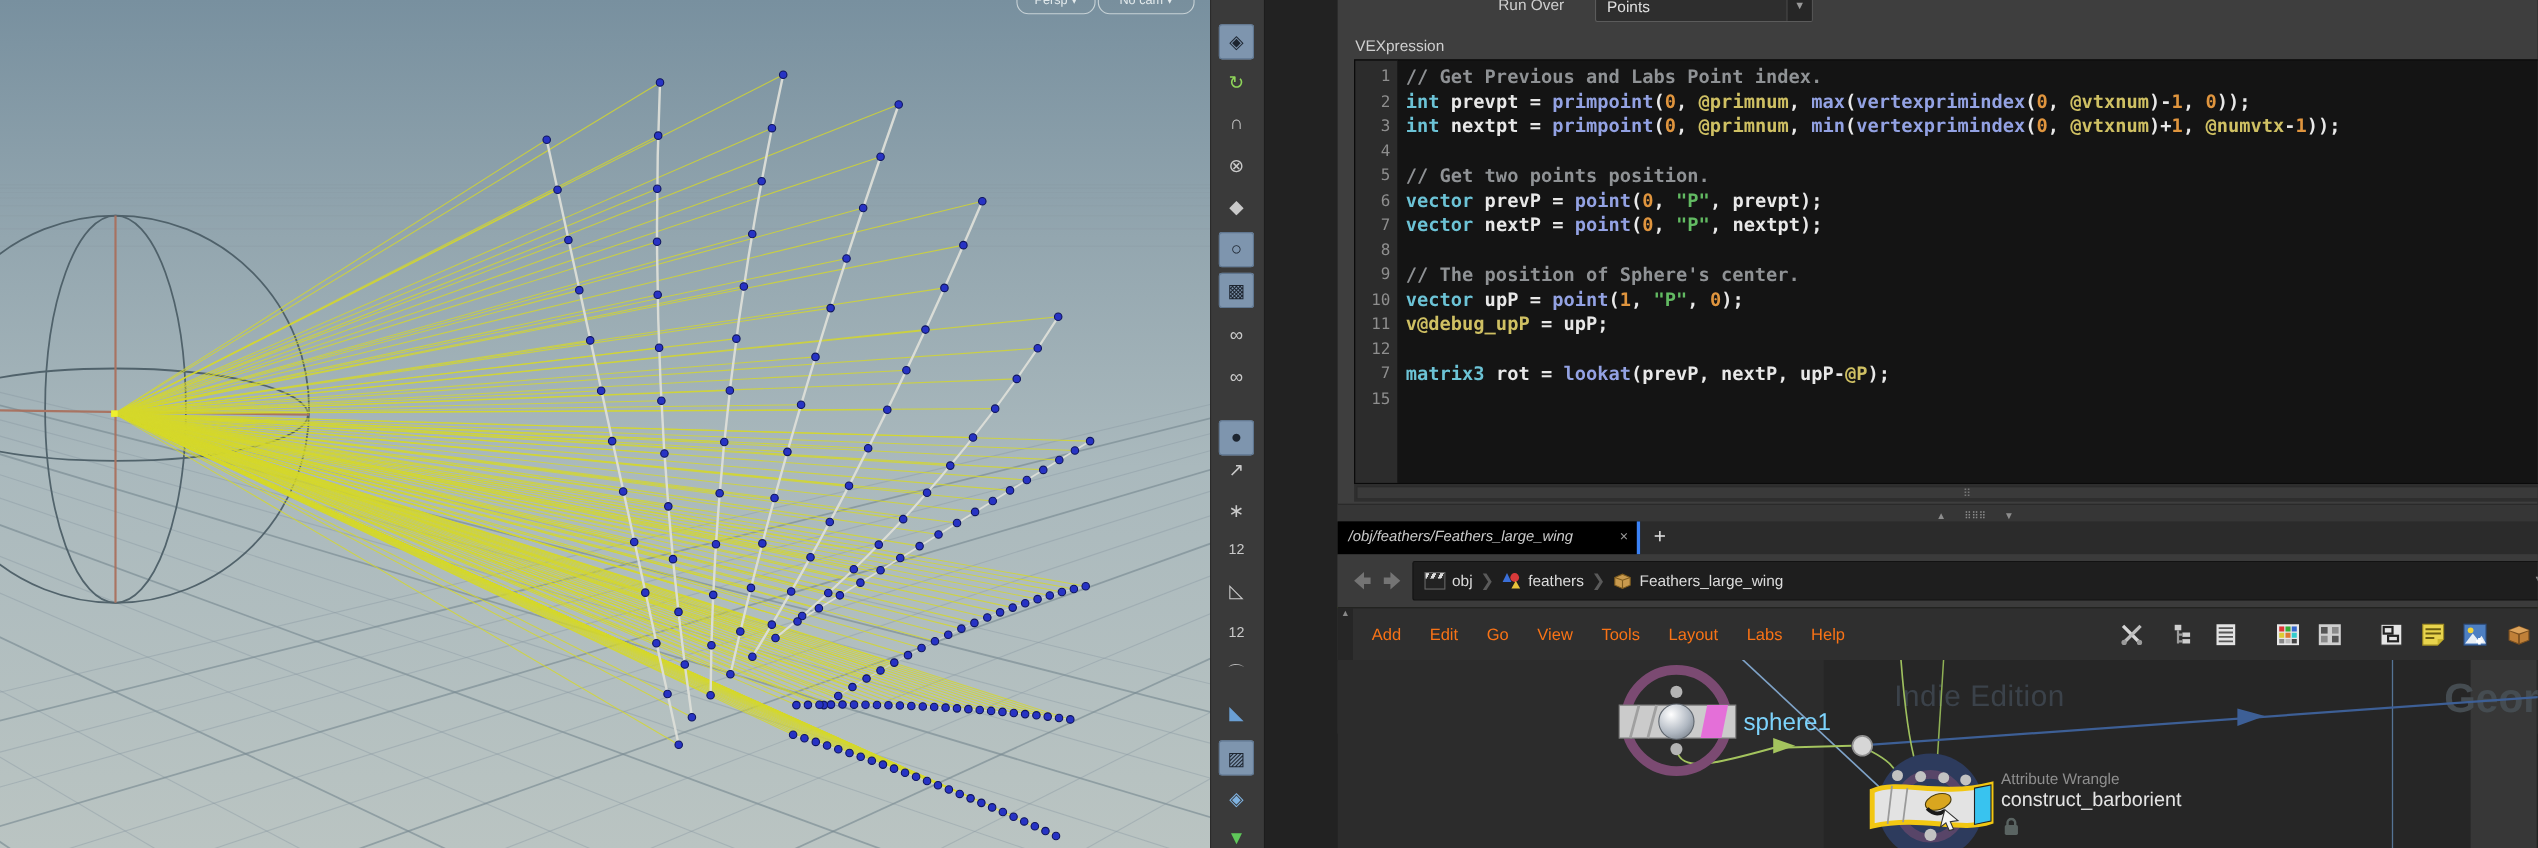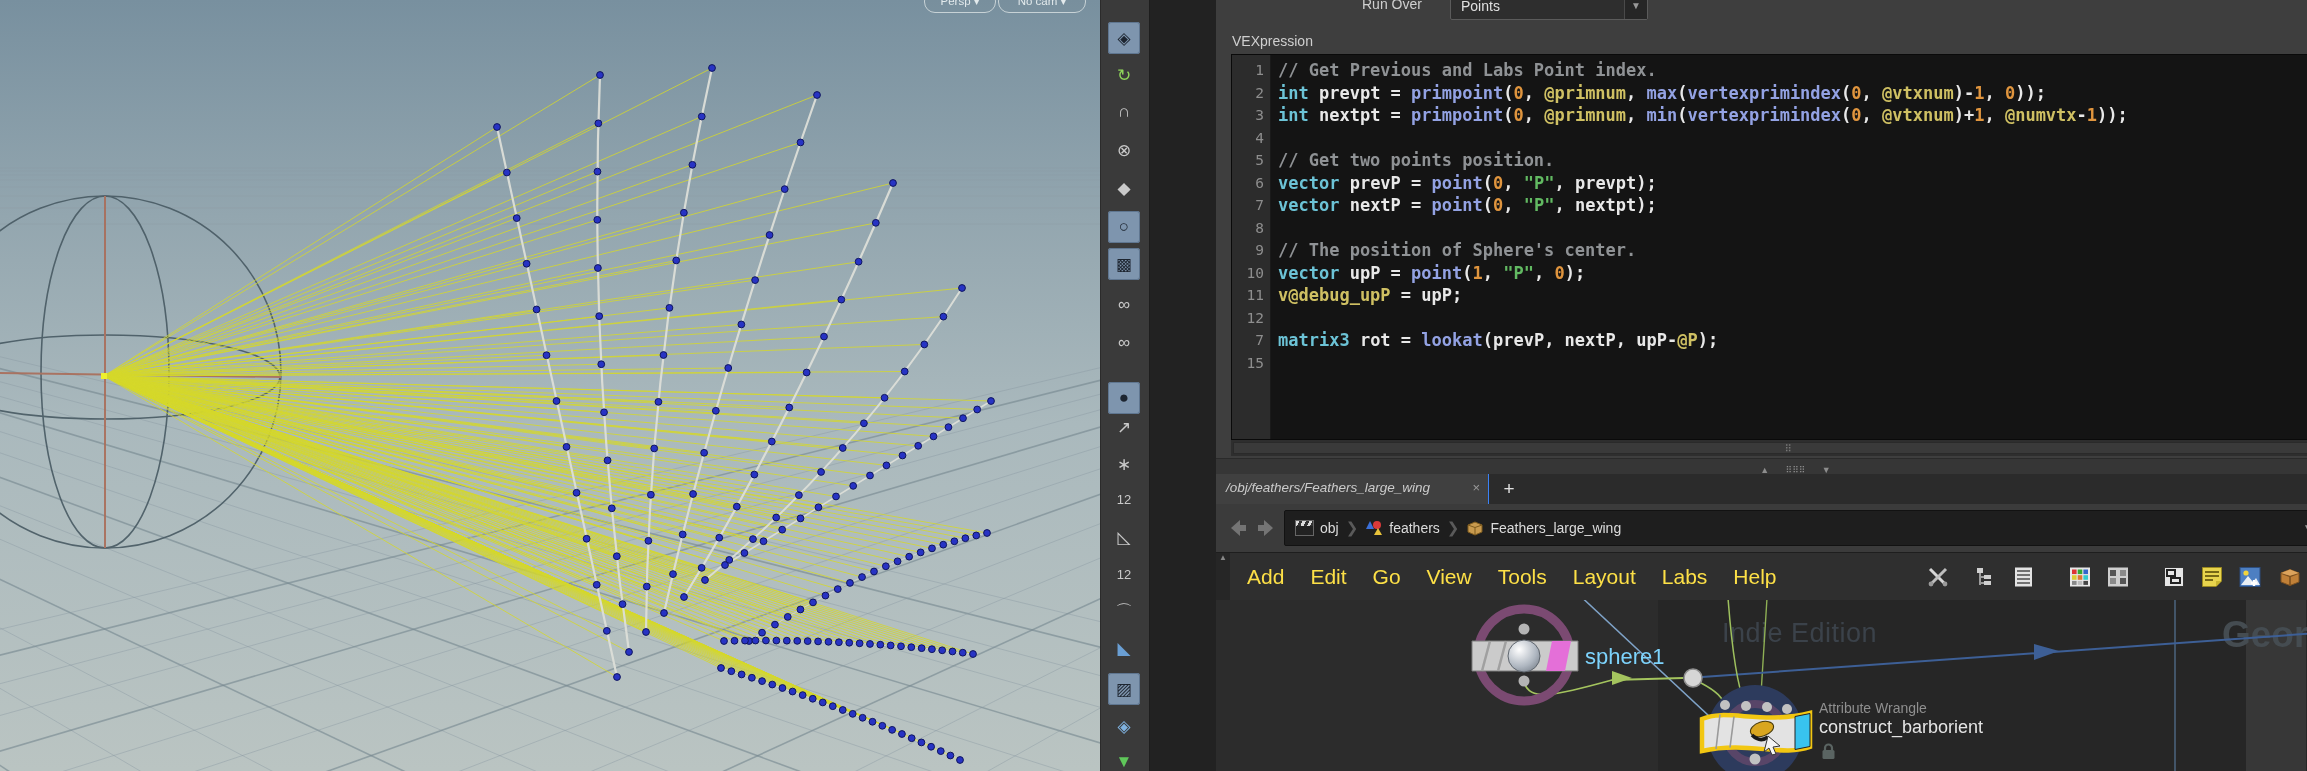--- a/index.html
+++ b/index.html
@@ -43,38 +43,38 @@
   .sc-btn{position:absolute;width:16px;height:16px;background:#3a3a3a;color:#8a8a8a;font-size:8px;text-align:center;line-height:16px;}
   #code-hscroll{position:absolute;left:15px;top:440px;width:1107px;height:16px;background:#2e2e2e;}
   #code-hscroll .thumb{position:absolute;left:2px;top:2px;right:2px;bottom:2px;background:#3a3a3a;border:1px solid #2a2a2a;}
   #code-hscroll .grip{position:absolute;left:50%;top:0px;color:#777;font-size:10px;}
   
   #split-divider{position:absolute;left:0;top:458px;width:1159px;height:16px;background:#363636;
                  border-top:1px solid #2a2a2a;border-bottom:1px solid #242424;text-align:center;}
   #split-divider span{color:#8d8d8d;font-size:9px;line-height:15px;margin:0 6px;}
   
   #tabbar{position:absolute;left:0;top:474px;width:1159px;height:30px;background:#2b2b2b;}
-  #tab{position:absolute;left:0;top:0;width:272px;height:30px;background:#404040;border-right:1px solid #3b82f6;}
+  #tab{position:absolute;left:0;top:0;width:272px;height:30px;background:#000000;border-right:3px solid #3b82f6;}
   #tab .lbl{position:absolute;left:10px;top:6px;font-size:13.5px;font-style:italic;color:#cbcbcb;}
   #tab .x{position:absolute;right:8px;top:6px;color:#9a9a9a;font-size:13px;}
   #new-tab{position:absolute;left:282px;top:4px;width:22px;height:22px;color:#e0e0e0;font-size:19px;line-height:21px;text-align:center;}
   #tab-right-sq{position:absolute;left:1142px;top:7px;width:12px;height:13px;background:#dedede;}
   
   #pathbar{position:absolute;left:0;top:504px;width:1159px;height:48px;background:#3b3b3b;border-bottom:1px solid #4d7c0f;}
   .nav-arr{position:absolute;top:12px;width:24px;height:24px;}
   #path-field{position:absolute;left:68px;top:6px;width:1036px;height:34px;background:#1e1e1e;border:1px solid #121212;border-radius:2px;}
   .bc-item{position:absolute;top:0;height:34px;display:flex;align-items:center;font-size:14px;color:#dcdcdc;}
   .bc-sep{color:#5a5a5a;font-size:15px;margin:0 7px;}
   #path-dd{position:absolute;right:8px;top:11px;color:#9a9a9a;font-size:10px;}
   #pin-icon{position:absolute;left:1114px;top:12px;}
   
   #menubar{position:absolute;left:0;top:552px;width:1159px;height:48px;background:#2f2f2f;border-top:1px solid #1e1e1e;}
   #menu-collapse{position:absolute;left:0;top:0;width:14px;height:48px;background:#262626;color:#888;font-size:8px;text-align:center;}
   #menu-items{position:absolute;left:18px;top:0;height:48px;display:flex;align-items:center;}
-  .menu-item{padding:0 13px;font-size:21px;color:#fde047;}
+  .menu-item{padding:0 13px;font-size:15px;color:#f97316;}
   .mb-icon{position:absolute;top:13px;width:24px;height:22px;}
   
   #network{position:absolute;left:0;top:600px;width:1159px;height:171px;background:#262626;overflow:hidden;}
   .net-stripe{position:absolute;top:0;height:171px;}
   #net-svg{position:absolute;left:0;top:0;}
   .wm1{position:absolute;left:506px;top:18px;font-size:27px;color:#3b424a;letter-spacing:.5px;}
   .wm2{position:absolute;left:1006px;top:14px;font-size:37px;font-weight:bold;color:#454c51;}
   .node-lbl{position:absolute;white-space:nowrap;}
   
   .clapper{width:17px;height:14px;background:#222;border:1px solid #666;position:relative;margin-right:6px;}

